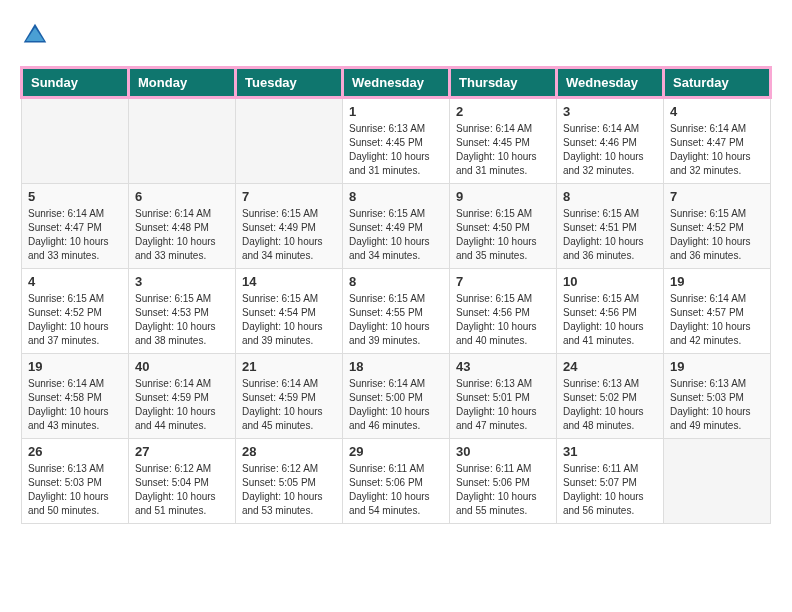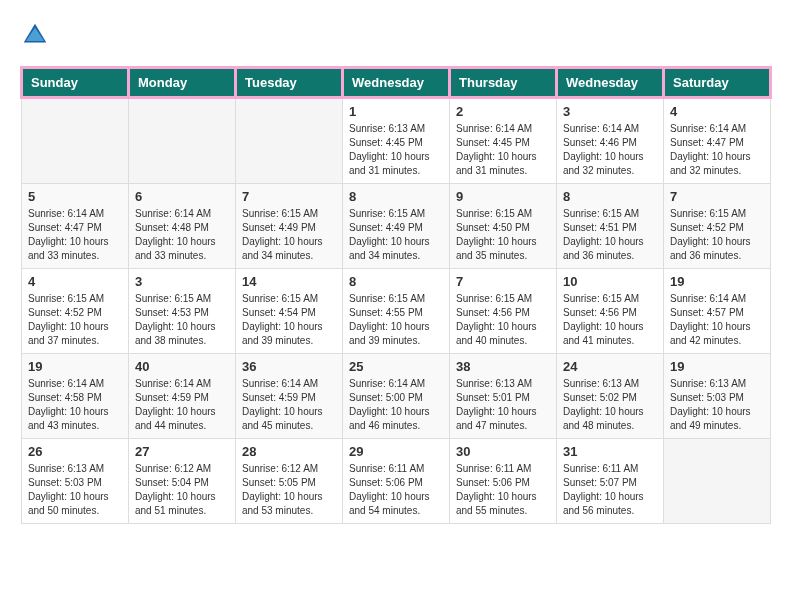--- a/index.html
+++ b/index.html
@@ -256,35 +256,35 @@
 and 43 minutes.</div>
         </td>
         <td>
           <span class="day-number">40</span>
           <div class="day-info" style="white-space: pre-line;">Sunrise: 6:14 AM
 Sunset: 4:59 PM
 Daylight: 10 hours
 and 44 minutes.</div>
         </td>
         <td>
-          <span class="day-number">36</span>
+          <span class="day-number">21</span>
           <div class="day-info" style="white-space: pre-line;">Sunrise: 6:14 AM
 Sunset: 4:59 PM
 Daylight: 10 hours
 and 45 minutes.</div>
         </td>
         <td>
-          <span class="day-number">25</span>
+          <span class="day-number">18</span>
           <div class="day-info" style="white-space: pre-line;">Sunrise: 6:14 AM
 Sunset: 5:00 PM
 Daylight: 10 hours
 and 46 minutes.</div>
         </td>
         <td>
-          <span class="day-number">38</span>
+          <span class="day-number">43</span>
           <div class="day-info" style="white-space: pre-line;">Sunrise: 6:13 AM
 Sunset: 5:01 PM
 Daylight: 10 hours
 and 47 minutes.</div>
         </td>
         <td>
           <span class="day-number">24</span>
           <div class="day-info" style="white-space: pre-line;">Sunrise: 6:13 AM
 Sunset: 5:02 PM
 Daylight: 10 hours

